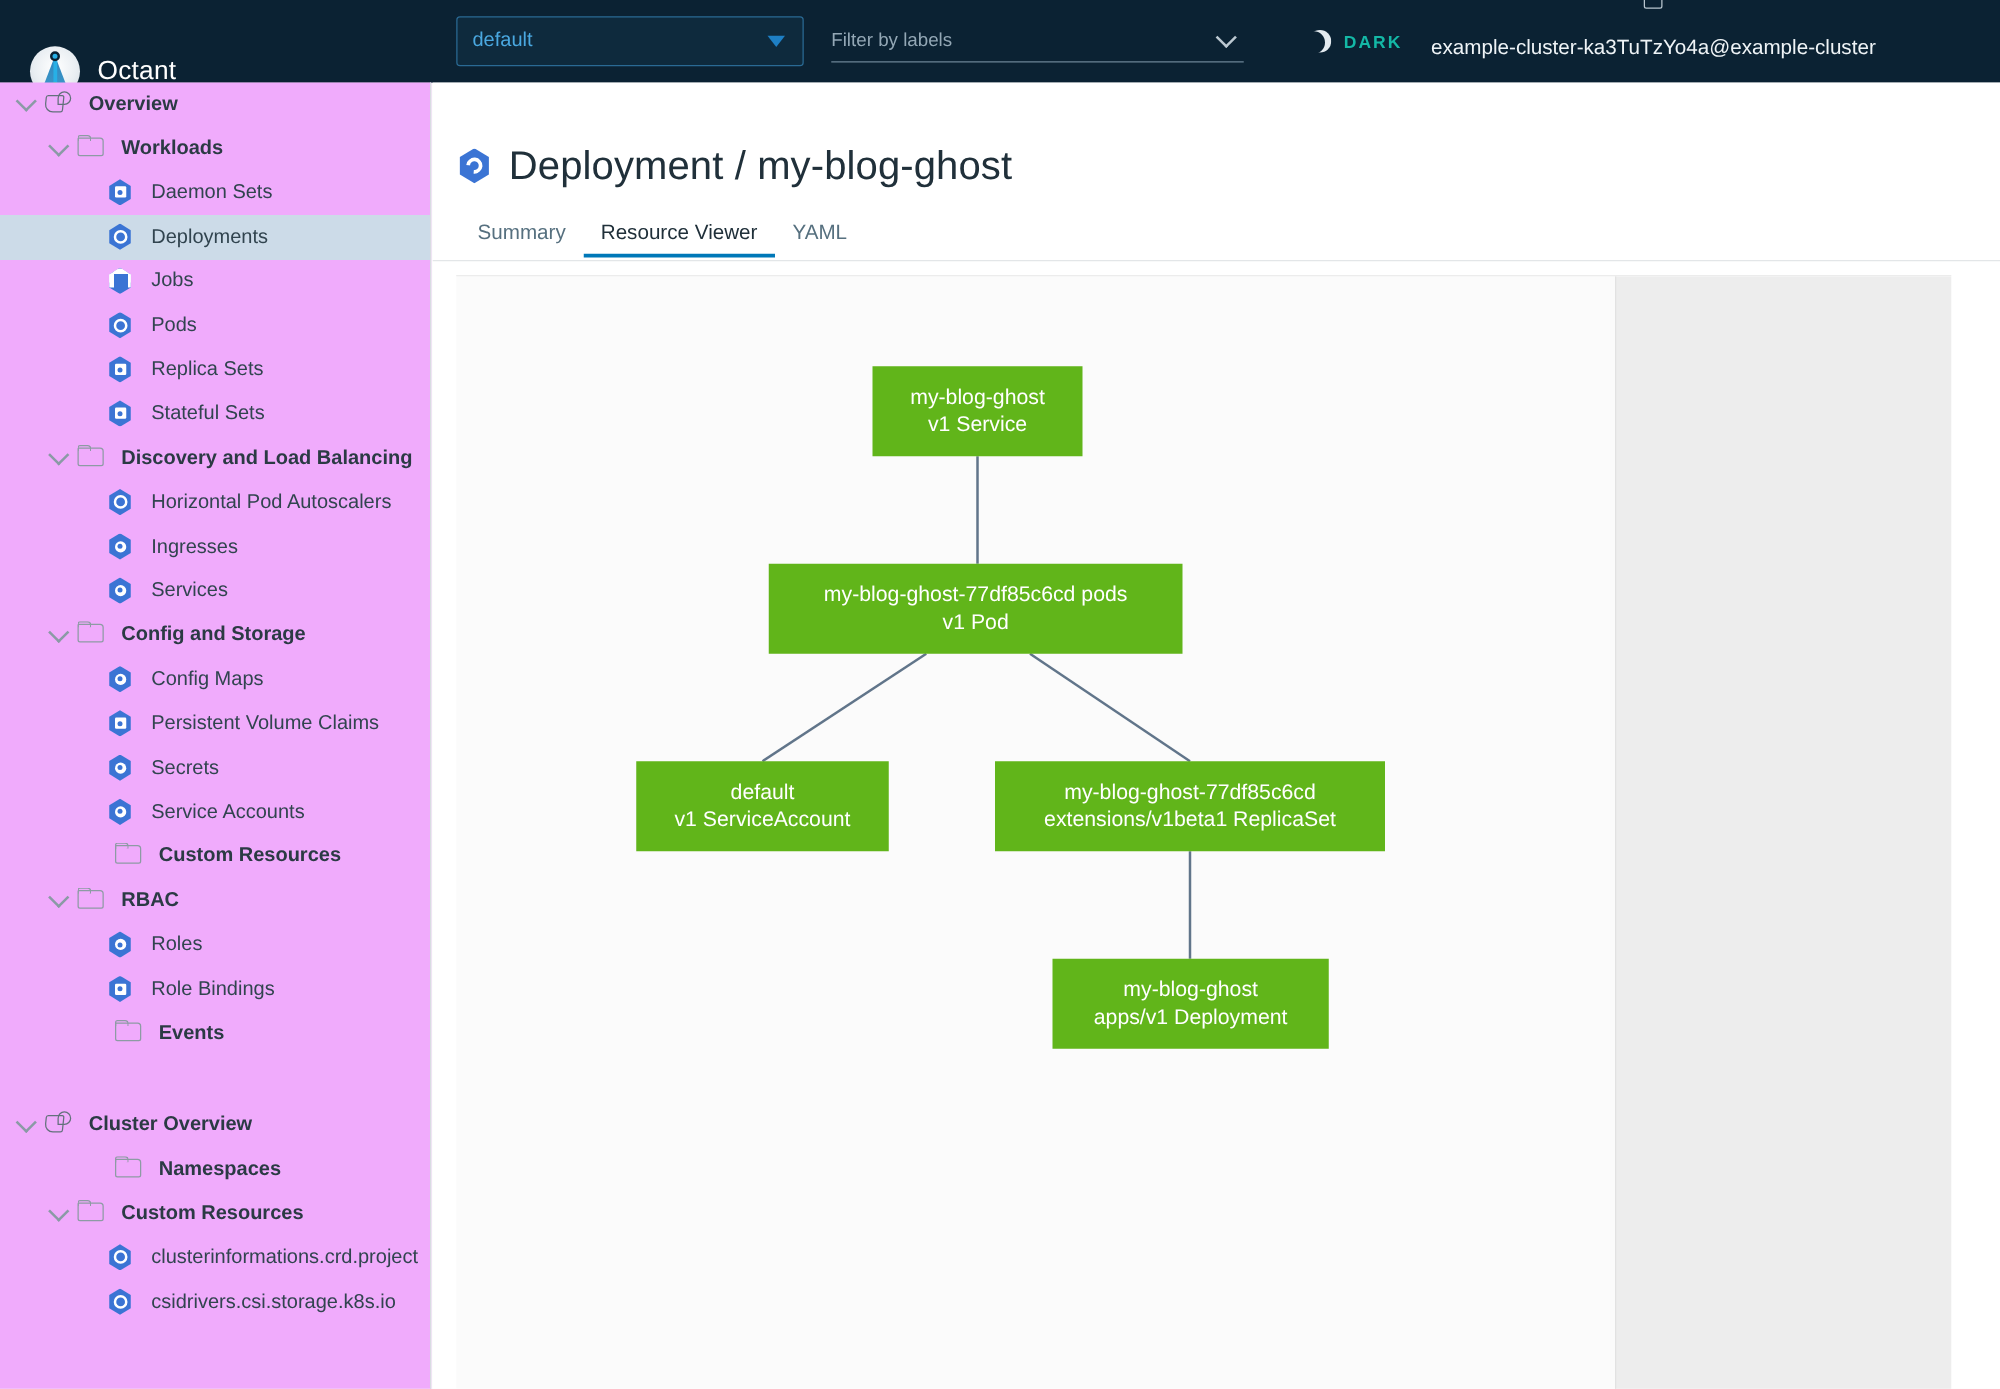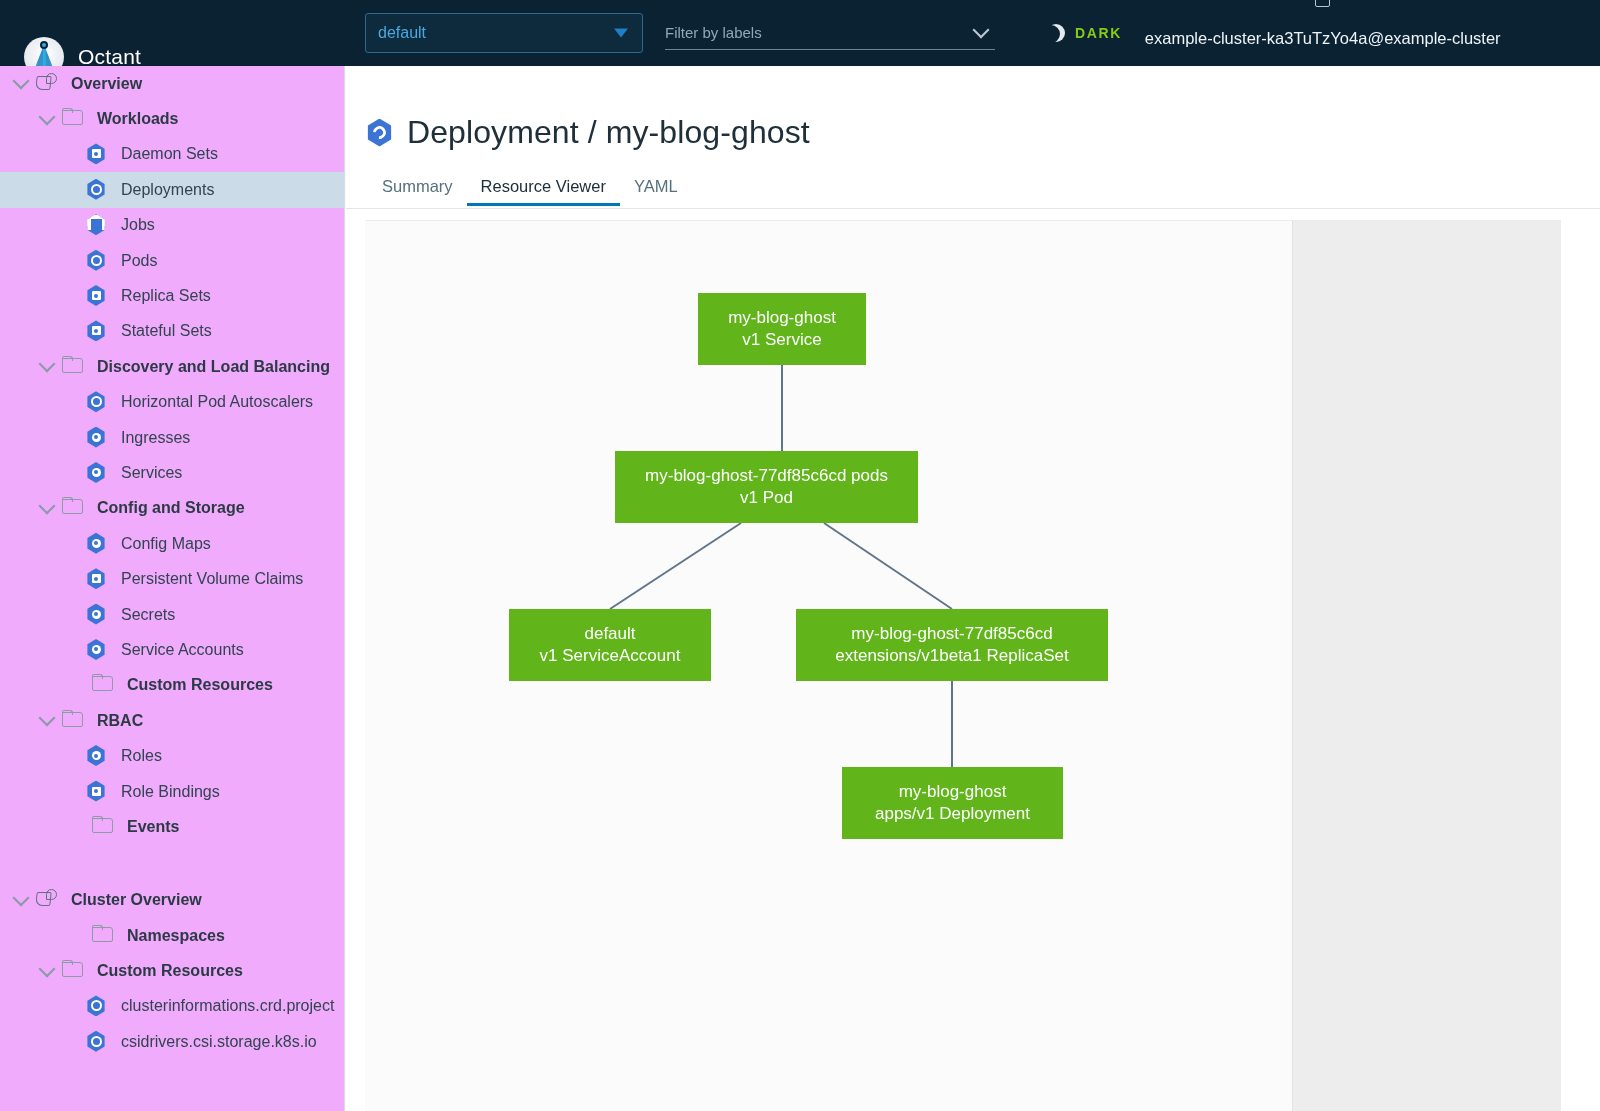--- a/index.html
+++ b/index.html
@@ -105,21 +105,21 @@
   }
   .moon {
     width: 18px; height: 18px; position: relative;
   }
   .moon::before {
     content: ""; position: absolute; inset: 0;
     border-radius: 50%;
     box-shadow: inset -5px 1px 0 0 #e3eaef;
   }
   .dark-label {
-    color: #84cc16; font-size: 14px; font-weight: bold;
+    color: #14b8a6; font-size: 14px; font-weight: bold;
     letter-spacing: 1.6px;
   }
 
   .cluster-sel {
     display: flex; align-items: center; gap: 22px;
     margin-left: 23px; cursor: pointer; flex-direction: column;
   }
   .rack-icon {
     width: 15px; height: 19px;
     border: 1.6px solid #b9c6cf; border-radius: 2px;
@@ -611,21 +611,21 @@
       <svg id="edges" width="1196" height="930">
           <line x1="417" y1="144" x2="417" y2="230" stroke="#61758a" stroke-width="2"></line>
           <line x1="376" y1="302" x2="245" y2="388" stroke="#61758a" stroke-width="2"></line>
           <line x1="459" y1="302" x2="587" y2="388" stroke="#61758a" stroke-width="2"></line>
           <line x1="587" y1="460" x2="587" y2="546" stroke="#61758a" stroke-width="2"></line>
         </svg>
     <div class="node" style="left: 333px; top: 72px; width: 168px; height: 72px; background: rgb(97, 181, 26);">
           <span>my-blog-ghost</span>
           <span class="l2">v1 Service</span>
         </div>
-        <div class="node" style="left: 250px; top: 230px; width: 303px; height: 72px; background: rgb(97, 181, 26);">
+        <div class="node" style="left: 250px; top: 230px; width: 331px; height: 72px; background: rgb(97, 181, 26);">
           <span>my-blog-ghost-77df85c6cd pods</span>
           <span class="l2">v1 Pod</span>
         </div>
         <div class="node" style="left: 144px; top: 388px; width: 202px; height: 72px; background: rgb(97, 181, 26);">
           <span>default</span>
           <span class="l2">v1 ServiceAccount</span>
         </div>
         <div class="node" style="left: 431px; top: 388px; width: 312px; height: 72px; background: rgb(97, 181, 26);">
           <span>my-blog-ghost-77df85c6cd</span>
           <span class="l2">extensions/v1beta1 ReplicaSet</span>

